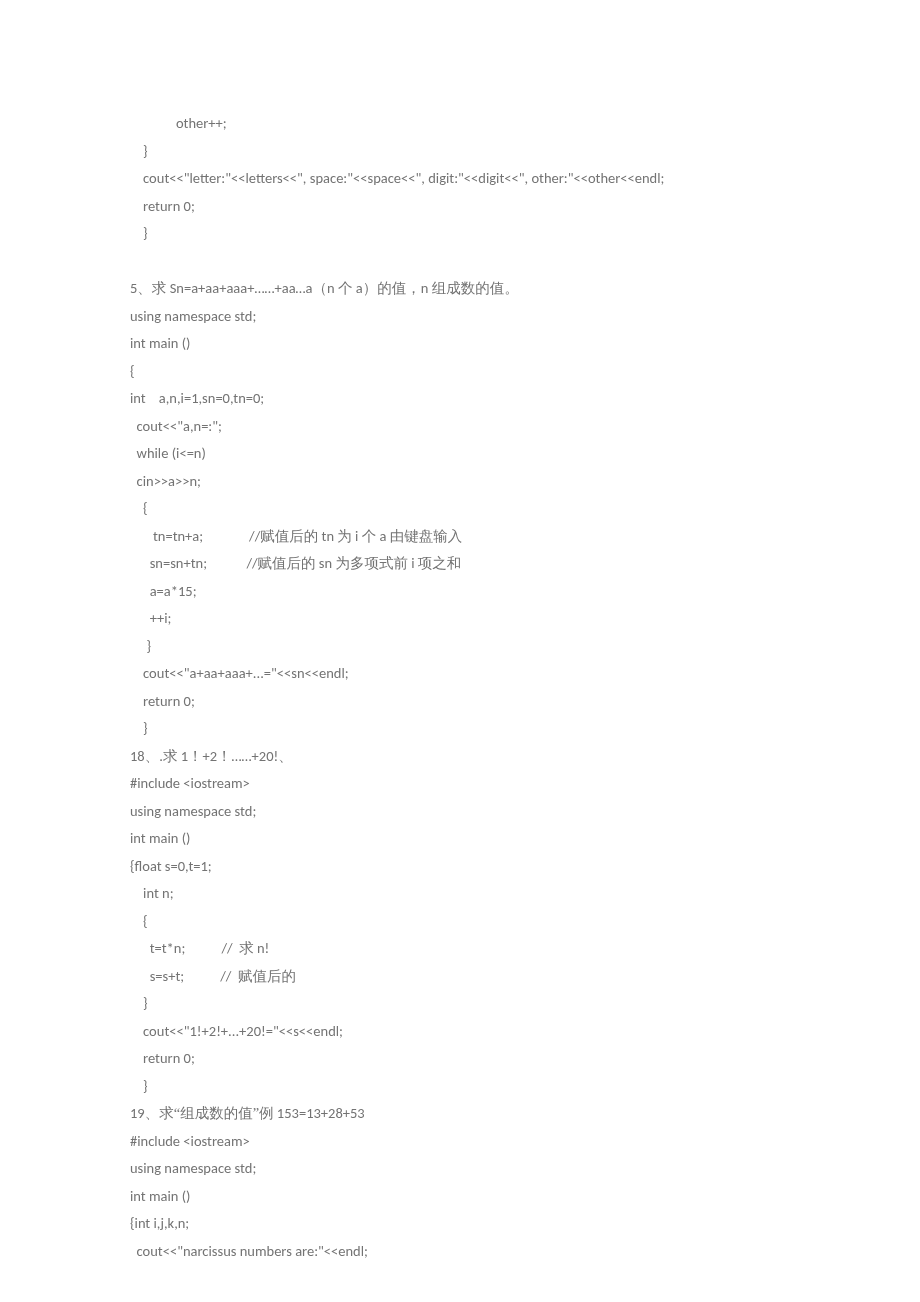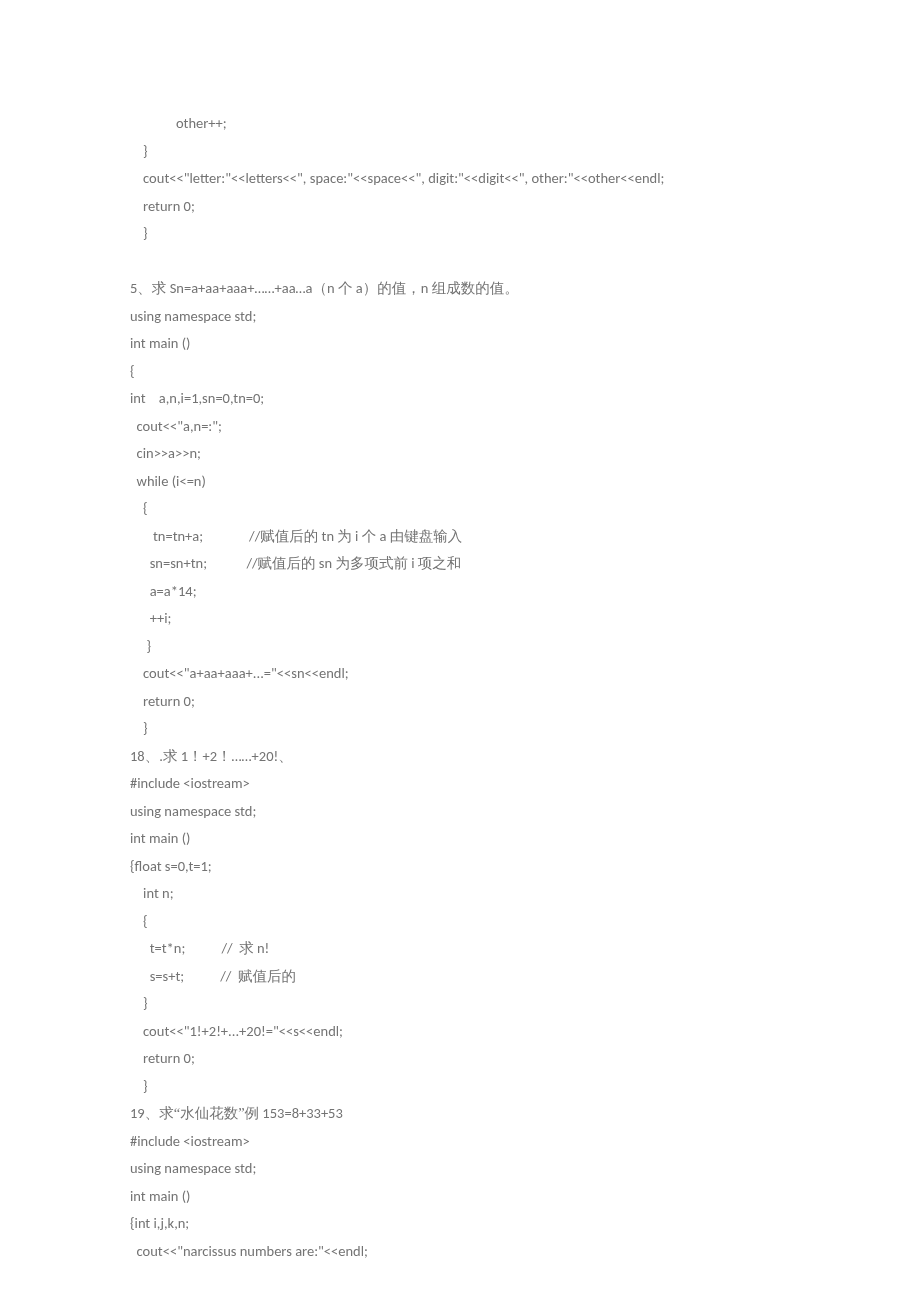--- a/index.html
+++ b/index.html
@@ -34,43 +34,43 @@
     <div class="line">    cout&lt;&lt;"letter:"&lt;&lt;letters&lt;&lt;", space:"&lt;&lt;space&lt;&lt;", digit:"&lt;&lt;digit&lt;&lt;", other:"&lt;&lt;other&lt;&lt;endl;</div>
     <div class="line">    return 0;</div>
     <div class="line">    }</div>
     <div class="line">&nbsp;</div>
     <div class="line"><span>5</span><span class="cjk">、求</span><span> Sn=a+aa+aaa+……+aa…a</span><span class="cjk">（</span><span>n </span><span class="cjk">个</span><span> a</span><span class="cjk">）的值，</span><span>n </span><span class="cjk">组成数的值。</span></div>
     <div class="line">using namespace std;</div>
     <div class="line">int main ()</div>
     <div class="line">{</div>
     <div class="line">int    a,n,i=1,sn=0,tn=0;</div>
     <div class="line">  cout&lt;&lt;"a,n=:";</div>
+    <div class="line">  while (i&lt;=n)</div>
     <div class="line">  cin&gt;&gt;a&gt;&gt;n;</div>
-    <div class="line">  while (i&lt;=n)</div>
     <div class="line">    {</div>
     <div class="line"><span>       tn=tn+a;              //</span><span class="cjk">赋值后的</span><span> tn </span><span class="cjk">为</span><span> i </span><span class="cjk">个</span><span> a </span><span class="cjk">由键盘输入</span></div>
     <div class="line"><span>      sn=sn+tn;            //</span><span class="cjk">赋值后的</span><span> sn </span><span class="cjk">为多项式前</span><span> i </span><span class="cjk">项之和</span></div>
-    <div class="line">      a=a*14;</div>
+    <div class="line">      a=a*15;</div>
     <div class="line">      ++i;</div>
     <div class="line">     }</div>
     <div class="line">    cout&lt;&lt;"a+aa+aaa+...="&lt;&lt;sn&lt;&lt;endl;</div>
     <div class="line">    return 0;</div>
     <div class="line">    }</div>
     <div class="line"><span>18</span><span class="cjk">、</span><span>.</span><span class="cjk">求</span><span> 1</span><span class="cjk">！</span><span>+2</span><span class="cjk">！</span><span>……+20!</span><span class="cjk">、</span></div>
     <div class="line">#include &lt;iostream&gt;</div>
     <div class="line">using namespace std;</div>
     <div class="line">int main ()</div>
     <div class="line">{float s=0,t=1;</div>
     <div class="line">    int n;</div>
     <div class="line">    {</div>
     <div class="line"><span>      t=t*n;           //  </span><span class="cjk">求</span><span> n!</span></div>
     <div class="line"><span>      s=s+t;           //  </span><span class="cjk">赋值后的</span></div>
     <div class="line">    }</div>
     <div class="line">    cout&lt;&lt;"1!+2!+...+20!="&lt;&lt;s&lt;&lt;endl;</div>
     <div class="line">    return 0;</div>
     <div class="line">    }</div>
-    <div class="line"><span>19</span><span class="cjk">、求“水仙花数”例</span><span> 153=8+33+53</span></div>
+    <div class="line"><span>19</span><span class="cjk">、求“组成数的值”例</span><span> 153=13+28+53</span></div>
     <div class="line">#include &lt;iostream&gt;</div>
     <div class="line">using namespace std;</div>
     <div class="line">int main ()</div>
     <div class="line">{int i,j,k,n;</div>
     <div class="line">  cout&lt;&lt;"narcissus numbers are:"&lt;&lt;endl;</div>
   </div>
 
 </body></html>

